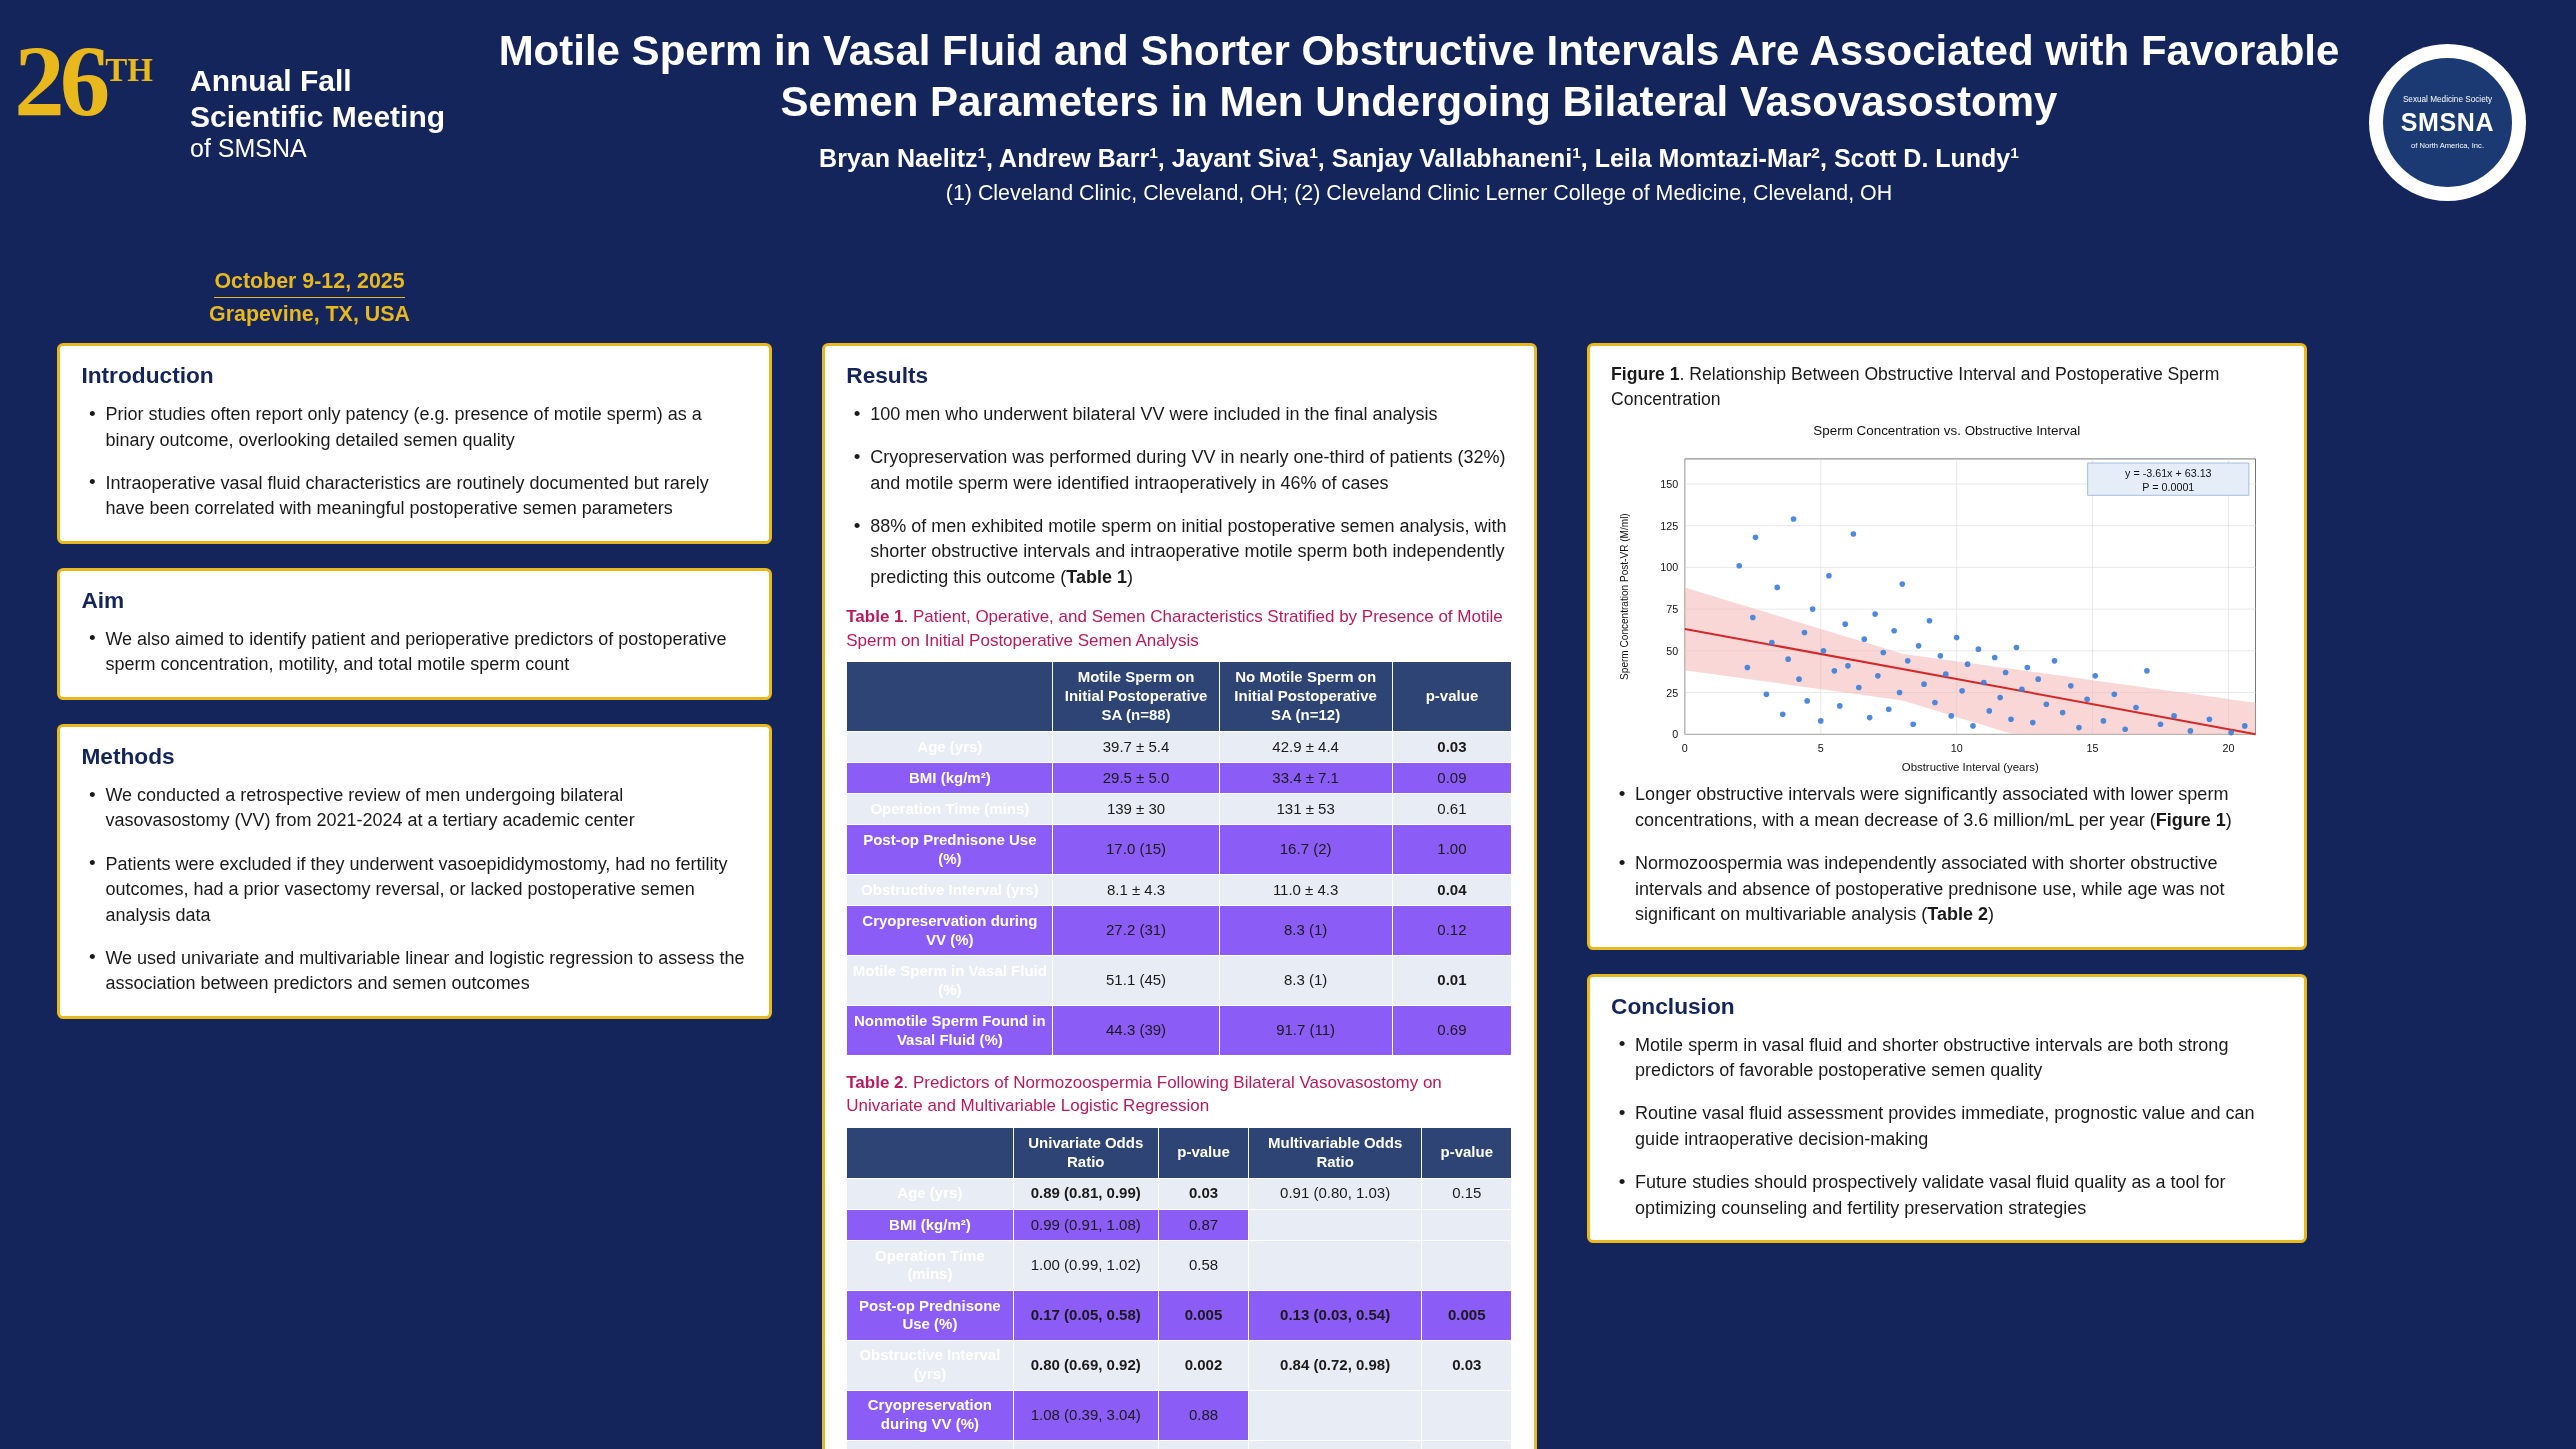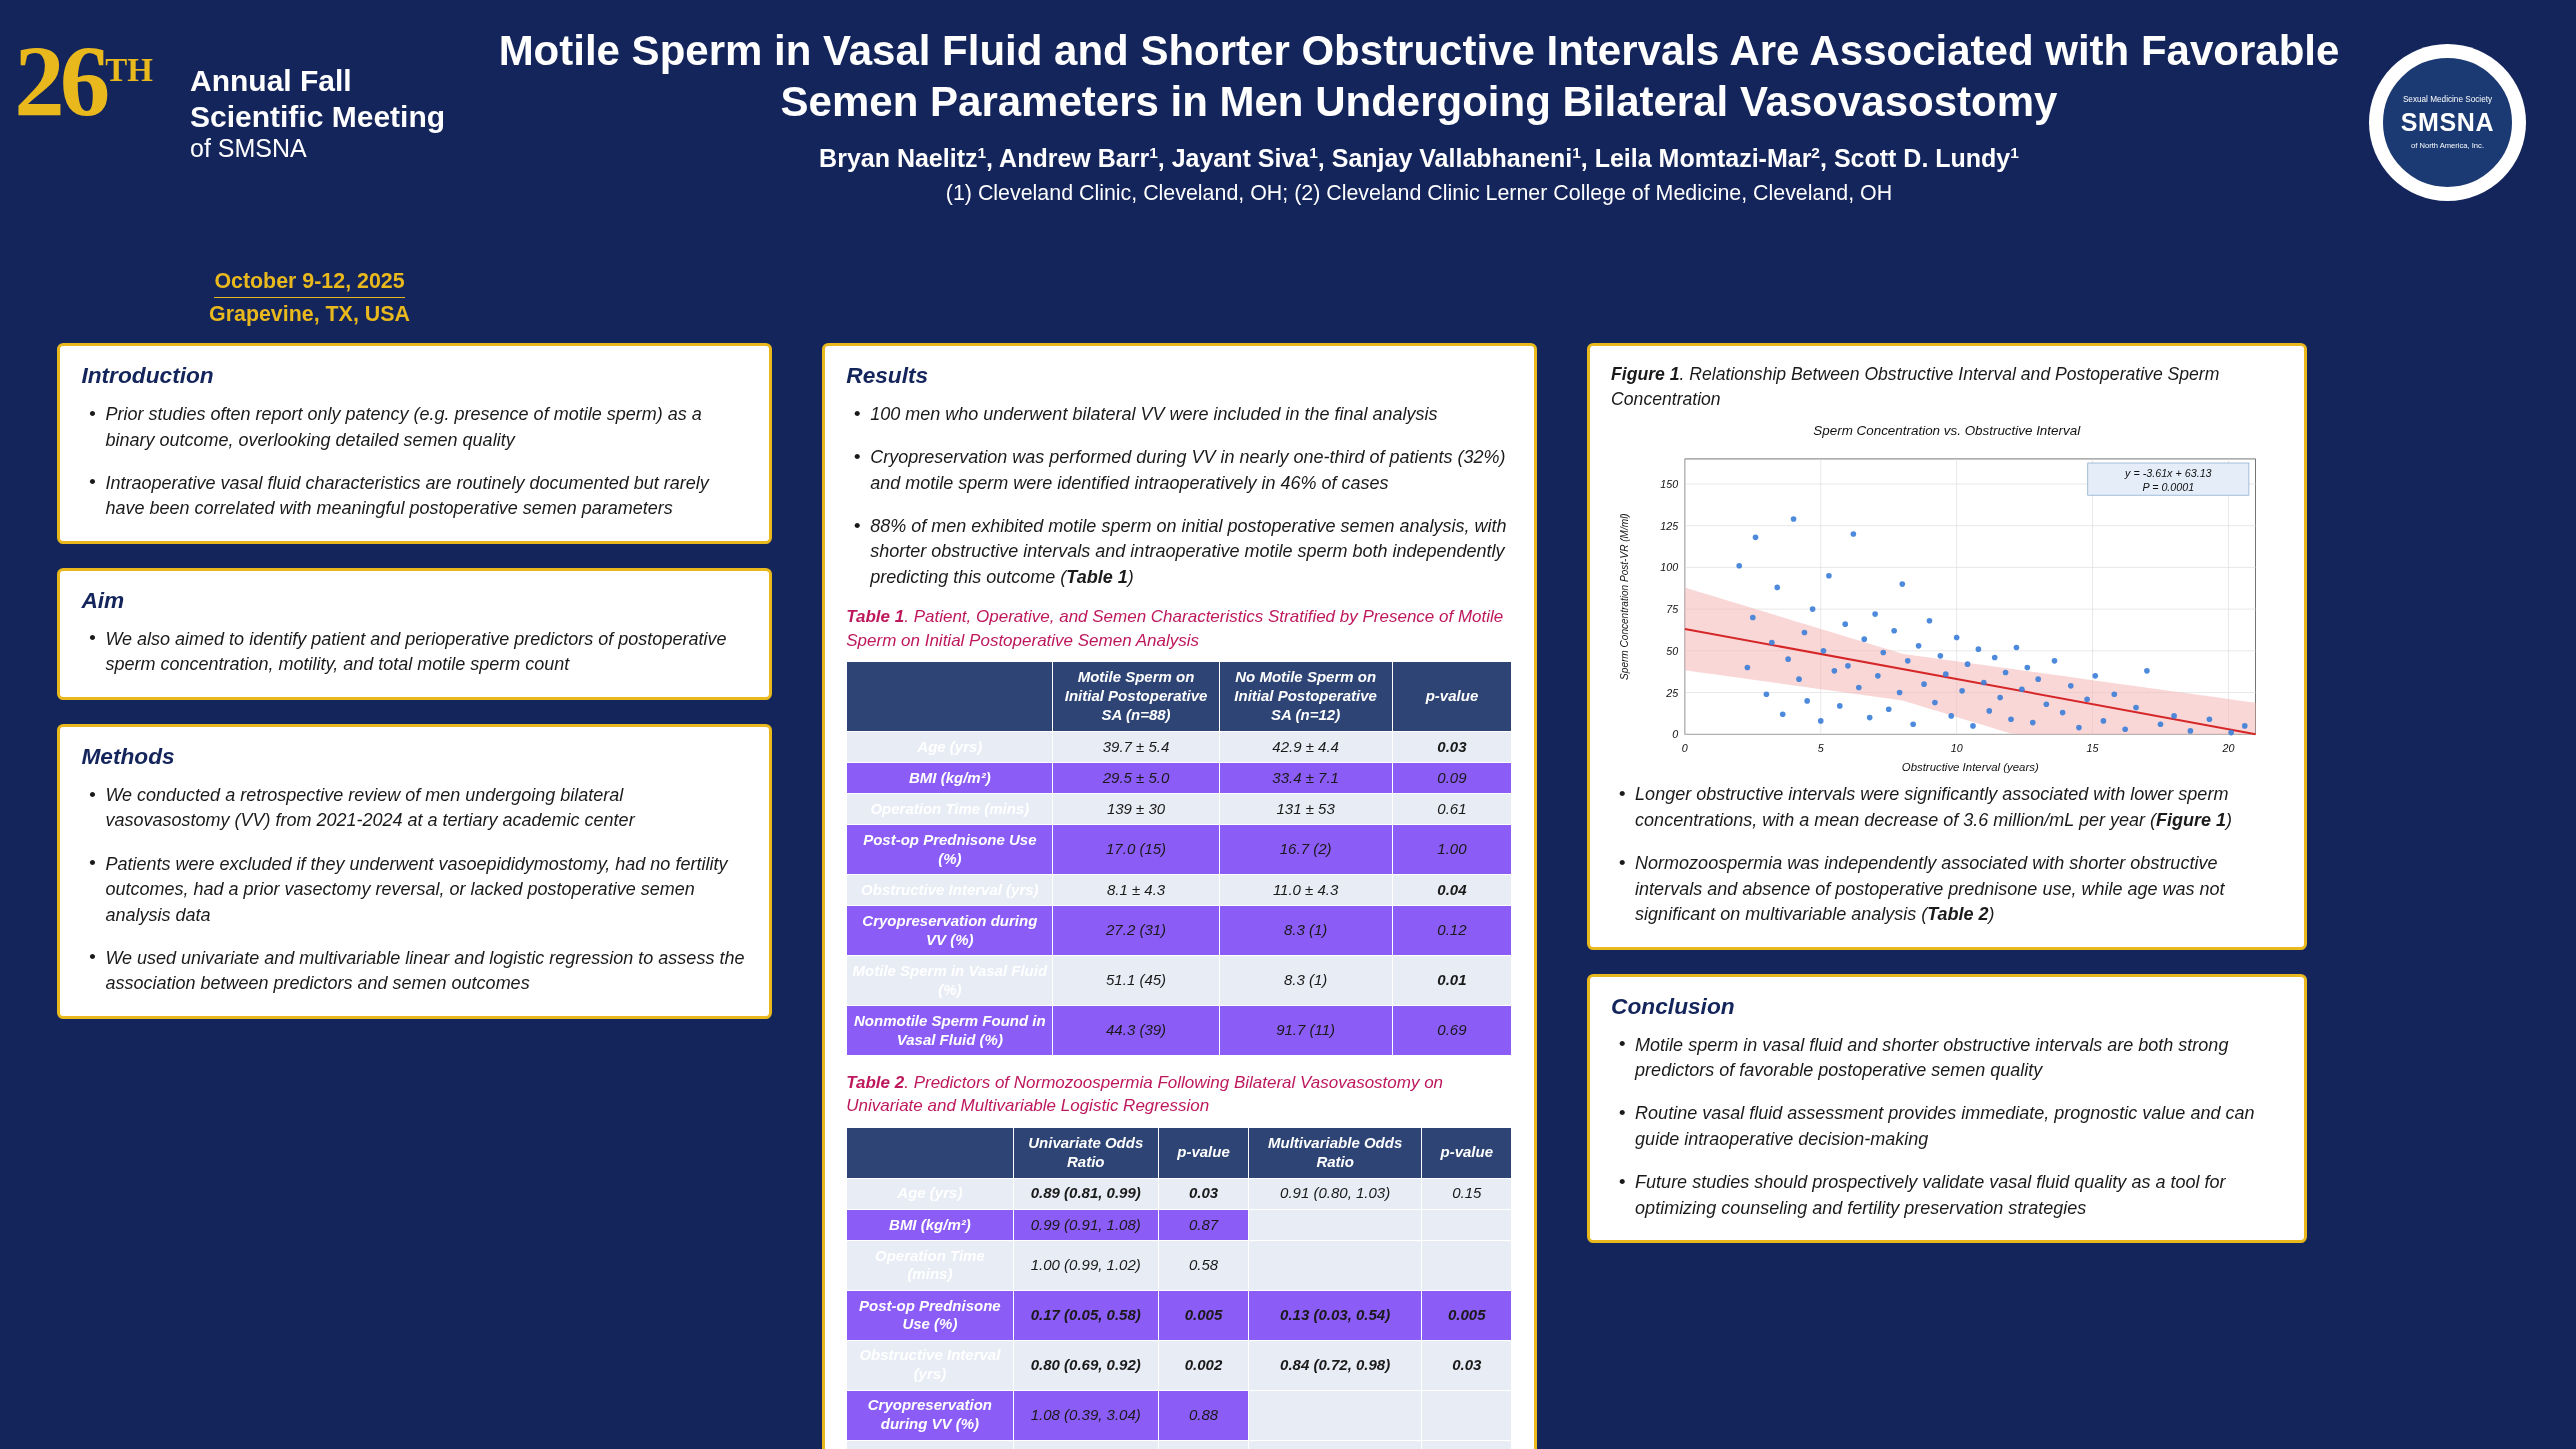--- a/index.html
+++ b/index.html
@@ -106,21 +106,20 @@
 
   
   .columns {
     position: absolute;
     top: 343px; left: 0;
     width: 2364px;
     height: 1095px;
     display: flex;
     gap: 12px;
     padding: 0 57px;
-    font-style: italic;
   }
   .col { display: flex; flex-direction: column; }
   .col1 { width: 793px; margin-right: 38px; }
   .col2 { width: 793px; margin-right: 38px; }
   .col3 { width: 799px; }
 
   .card {
     background: #ffffff;
     border: 3.1px solid #e8b81d;
     border-radius: 6.3px;

